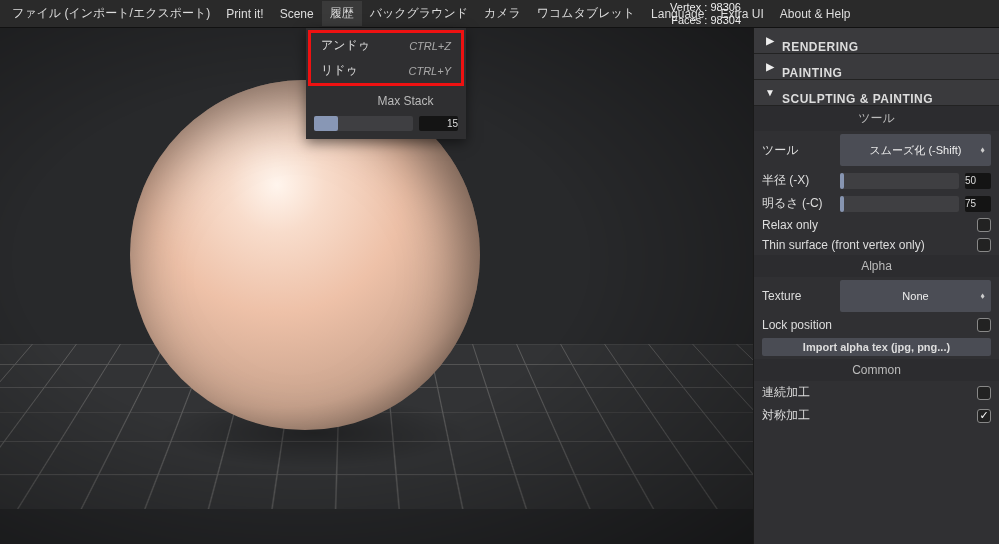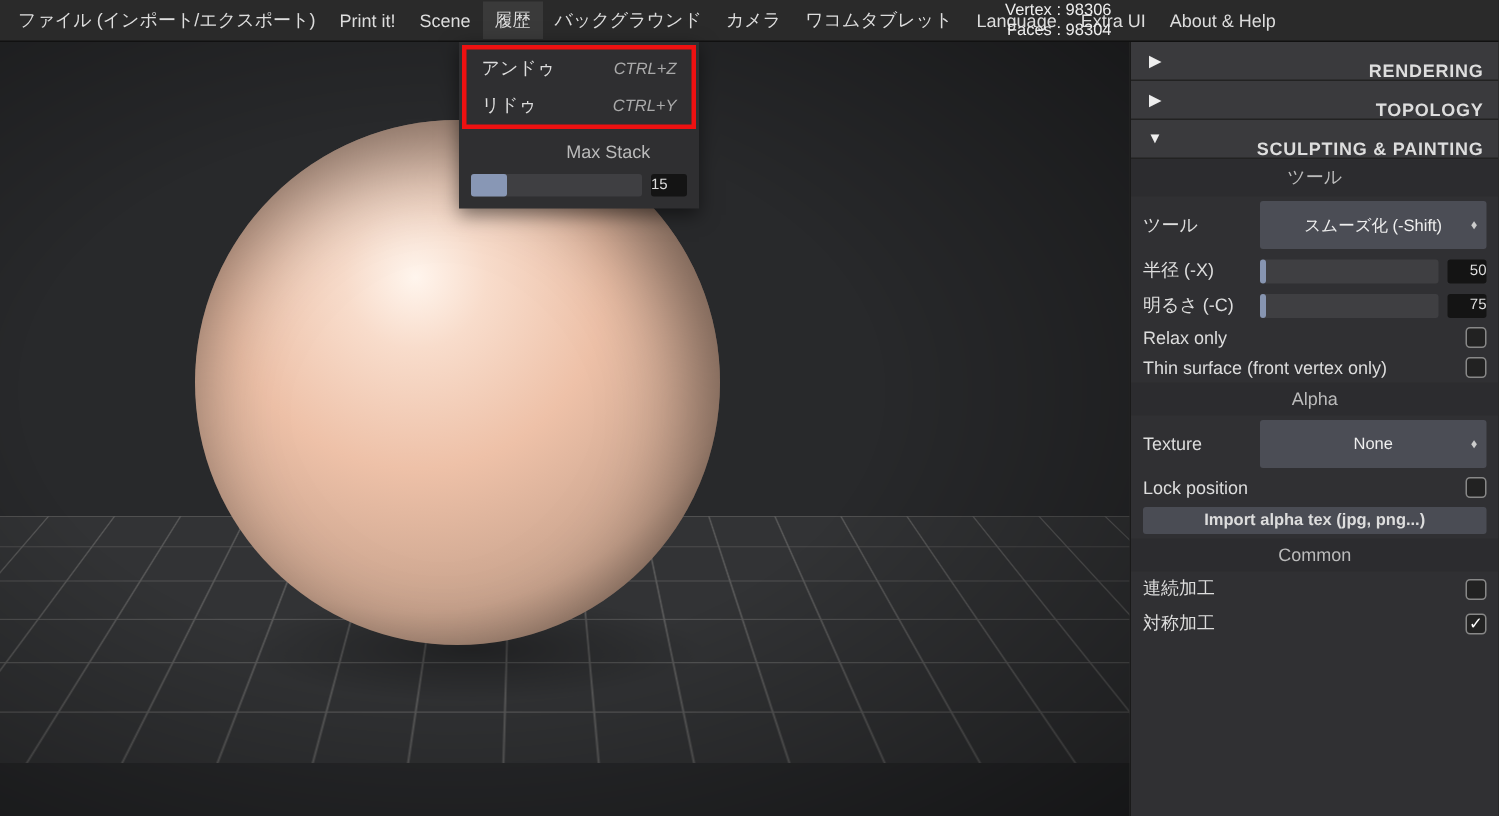--- a/index.html
+++ b/index.html
@@ -30,36 +30,36 @@
 
   
   .dropdown { position: absolute; top: 28px; left: 306px; width: 160px; background: #2f2f31; border-top: none; z-index: 30; box-shadow: 0 4px 12px rgba(0,0,0,0.5); font-size: 12px;}
   .dropdown .highlight-box { border: 3px solid #e11; margin: 2px; }
   .dd-row { display:flex; justify-content: space-between; align-items:center; padding: 4px 10px; cursor:pointer; }
   .dd-shortcut { color:#aaa; font-style: italic; font-size:11px; }
   .dd-section { text-align:center; color:#bbb; padding: 6px 0 4px; font-size: 12px; margin-left: 39px; }
   .dd-slider-row { display:flex; align-items:center; padding: 4px 8px 8px; gap:6px; }
   .dd-slider-track { flex:1; height: 15px; background:#3f3f42; border-radius:2px; position:relative; }
   .dd-slider-thumb { position:absolute; left:0; top:0; bottom:0; width:24px; background:#8897b5; border-radius:2px; }
-  .dd-number { width:24px; height:15px; background:#141414; color:#ddd; text-align:left; font-size:10px; line-height:15px; border-radius:2px; }
+  .dd-number { width:39px; height:15px; background:#141414; color:#ddd; text-align:right; font-size:10px; line-height:15px; border-radius:2px; }
 
   
   .sidepanel { position: absolute; top: 28px; right: 0; width: 246px; bottom: 0; background: #303033; overflow-y:auto; color:#ddd; border-left:1px solid #1a1a1a;}
   .panel-header { display:flex; align-items:center; height: 26px; background:#3a3a3d; padding: 0 10px; cursor:pointer; border-bottom:1px solid #222; font-weight:bold; font-size:12px;}
   .panel-header .arrow { width:12px; text-align:center; margin-right:6px; color:#eee; font-size:10px;}
-  .panel-header .title { flex:1; text-align:right; letter-spacing:0.5px;margin-top:12px;}
+  .panel-header .title { flex:1; text-align:left; letter-spacing:0.5px;margin-top:12px;}
   .panel-sub { text-align:center; color:#bbb; padding: 4px 0; font-size: 12px; background:#2c2c2f; }
   .prop-row { display:flex; align-items:center; padding: 3px 8px; gap:6px; font-size: 12px;}
   .prop-label { flex:0 0 72px; color:#ddd; white-space:nowrap; }
   .prop-label.wide { flex: 1; }
   .select { flex:1; height:18px; background:#4b4d55; border-radius:2px; display:flex; align-items:center; justify-content:center; color:#eee; font-size:11px; position:relative; padding: 16px 14px;}
   .select::after { content:"◆"; position:absolute; right:6px; font-size:7px; color:#ccc; transform: scaleX(0.7);}
   .slider-track { flex:1; height: 16px; background:#3f3f42; border-radius:2px; position:relative; }
   .slider-thumb { position:absolute; left:0; top:0; bottom:0; background:#8795b1; border-radius:2px; }
-  .num-box { width:26px; height:16px; background:#141414; color:#ddd; text-align:right; font-size:10px; line-height:16px; border-radius:2px; }
+  .num-box { width:26px; height:16px; background:#141414; color:#ddd; text-align:left; font-size:10px; line-height:16px; border-radius:2px; }
   .checkbox { width:14px; height:14px; border:1px solid #888; border-radius:3px; background:#222; display:flex; align-items:center; justify-content:center; color:#fff; font-size:11px; }
   .checkbox.checked::after { content:"✓"; }
   .wide-btn { margin: 3px 8px; height:18px; background:#4a4c54; border-radius:2px; display:flex; align-items:center; justify-content:center; font-size:11px; cursor:pointer;font-weight:bold; }
 </style>
 </head>
 <body>
 
 <div class="menubar">
   <div class="menu-item">ファイル (インポート/エクスポート)</div>
   <div class="menu-item">Print it!</div>
@@ -107,21 +107,21 @@
 
 <div class="sidepanel">
 
   <div class="panel-header">
     <span class="arrow">▶</span>
     <span class="title">RENDERING</span>
   </div>
 
   <div class="panel-header">
     <span class="arrow">▶</span>
-    <span class="title">TOPOLOGY</span>
+    <span class="title">PAINTING</span>
   </div>
 
   <div class="panel-header">
     <span class="arrow">▼</span>
     <span class="title">SCULPTING &amp; PAINTING</span>
   </div>
 
   <div class="panel-sub">ツール</div>
 
   <div class="prop-row">

